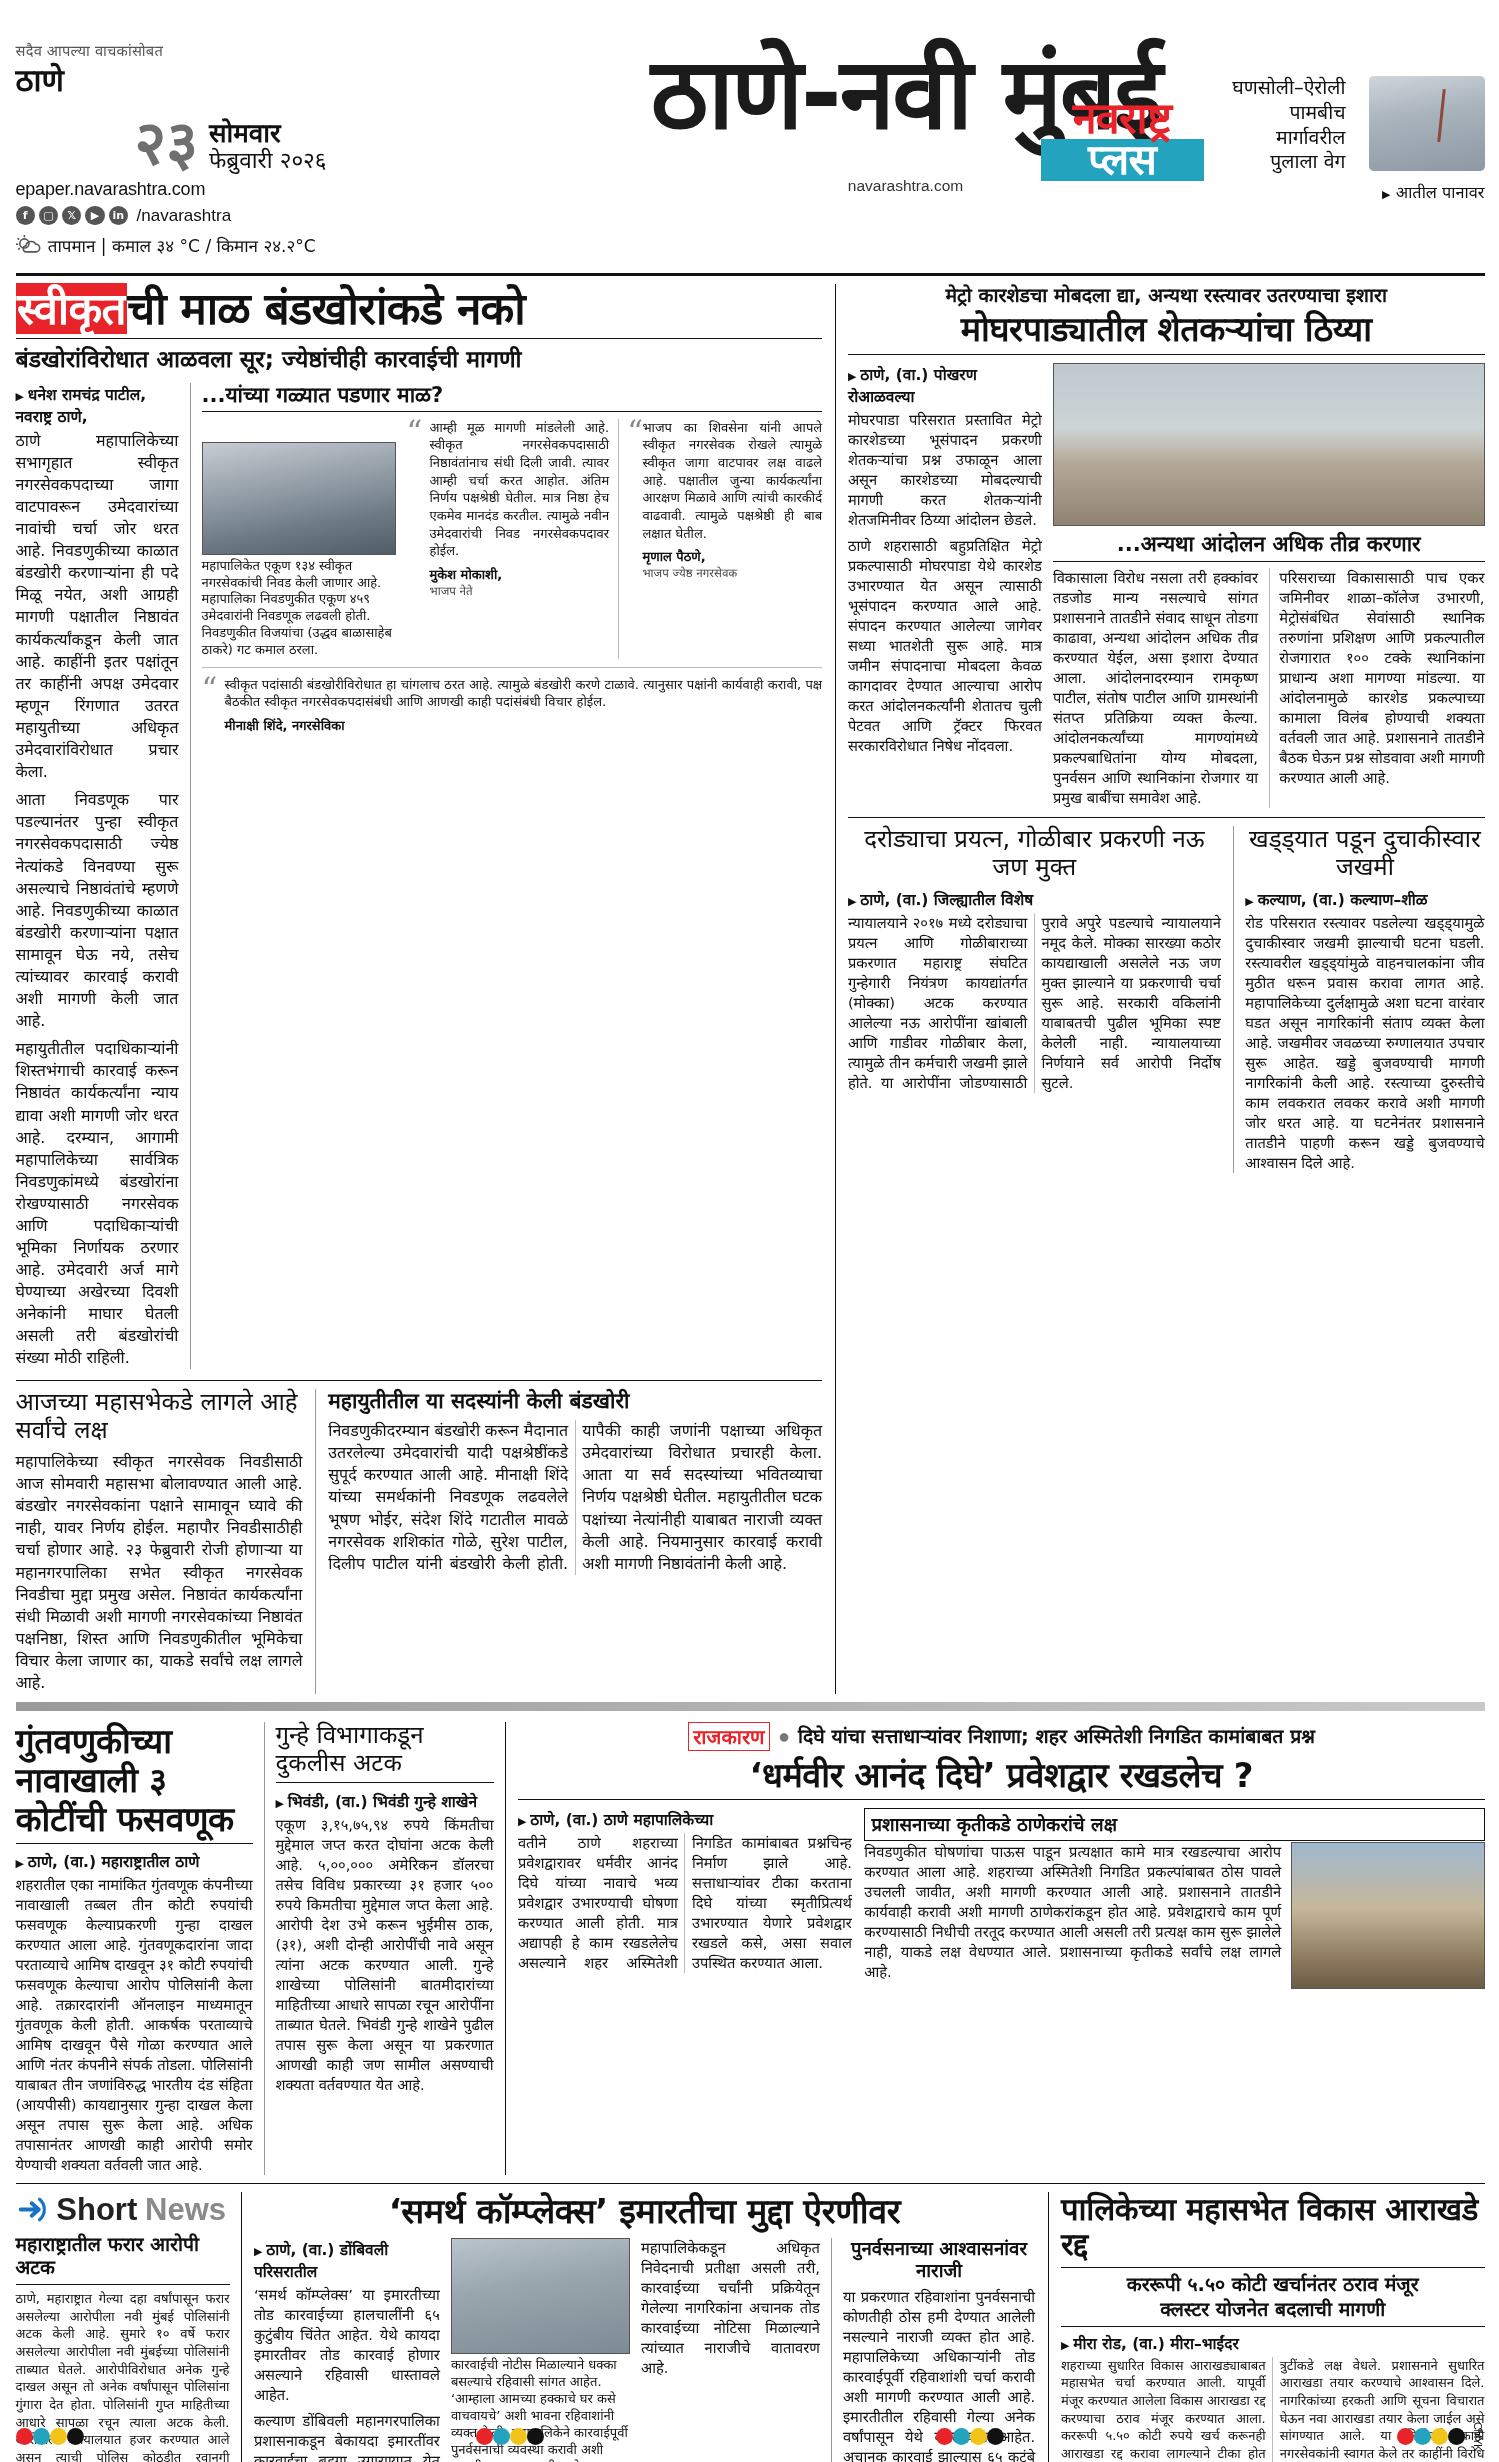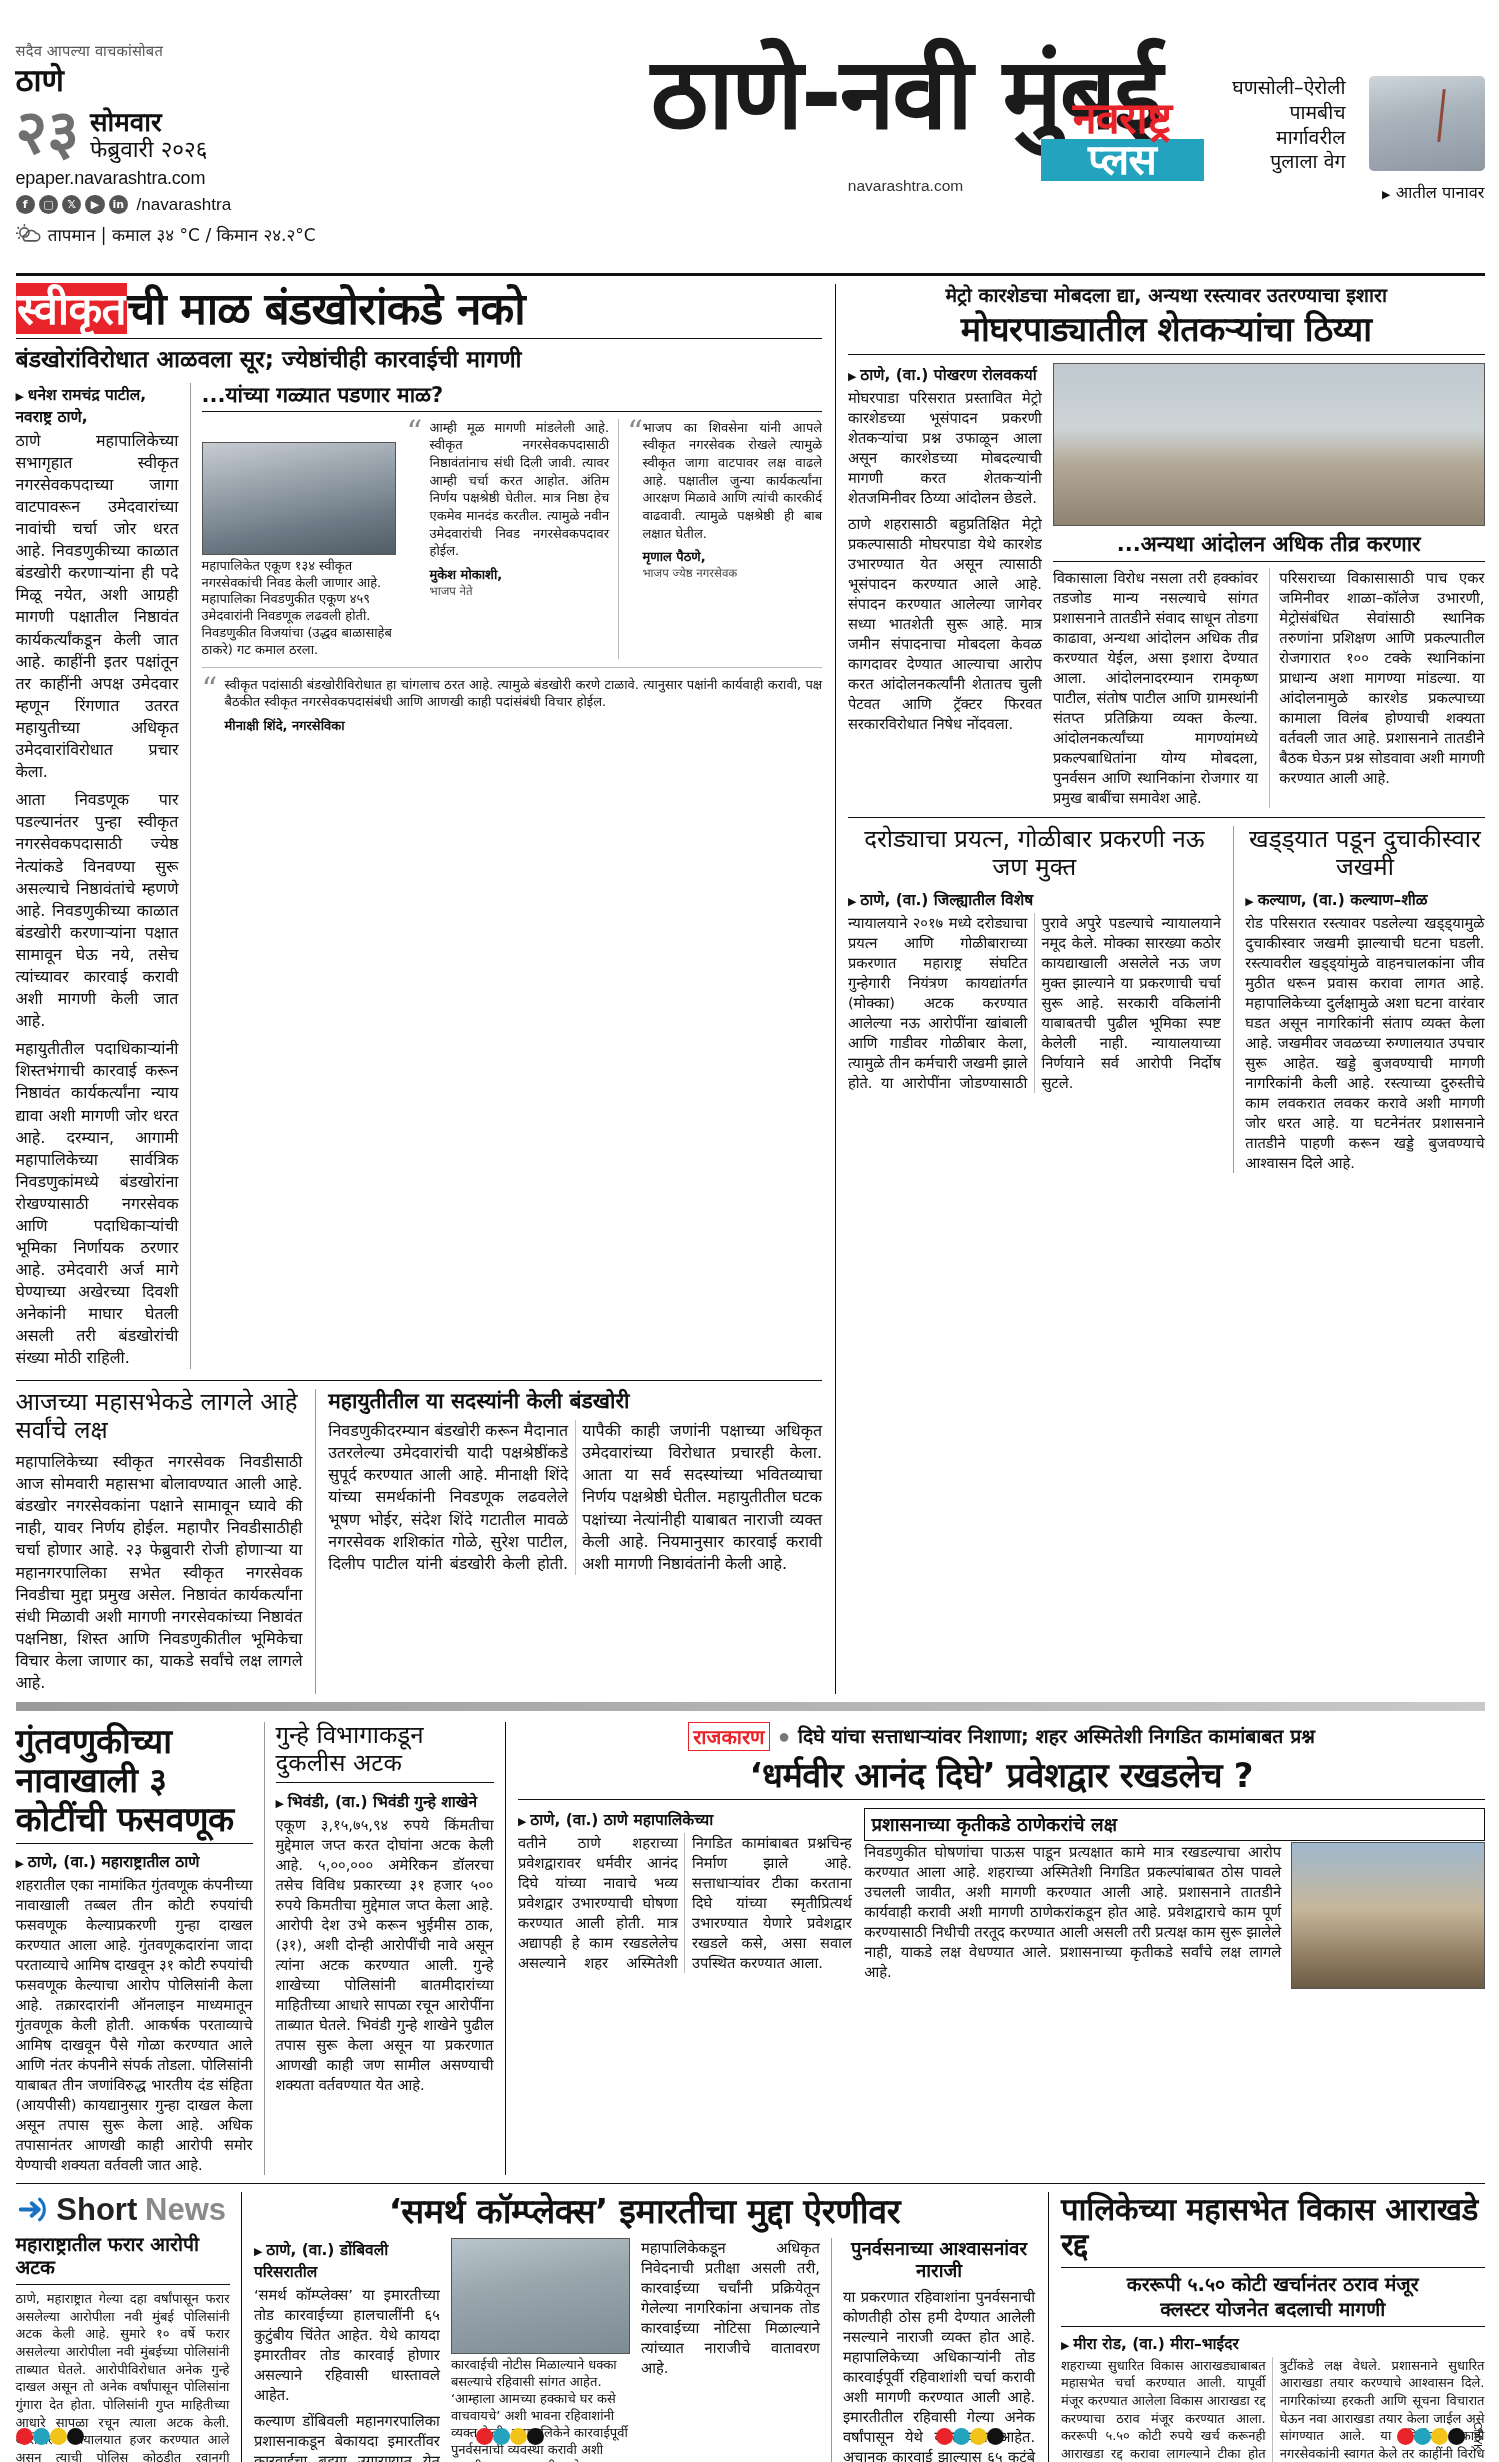--- a/index.html
+++ b/index.html
@@ -11,21 +11,21 @@
   }
   body { width: 1500px; height: 2462px; position: relative; overflow: hidden; }
 
   .page { width: 1500px; height: 2462px; padding: 14px 15.5px 0 15.5px; position: relative; }
 
   
   .masthead { display: flex; align-items: flex-start; height: 256px; position: relative; }
   .mh-left { width: 311px; padding-top: 26px; }
   .mh-tagline { font-size: 14.7px; color: #555; letter-spacing: 0.2px; font-family: "DejaVu Sans", sans-serif; }
   .mh-city { font-size: 31px; font-weight: bold; line-height: 1.1; margin-top: 3.1px; font-family: "DejaVu Sans", sans-serif; }
-  .mh-daterow { display: flex; align-items: flex-start; margin-top: 6px; }
+  .mh-daterow { display: flex; align-items: flex-start; margin-top: 17px; justify-content: flex-end; }
   .mh-day { font-size: 61px; font-weight: bold; color: #6f6f6f; line-height: .95; font-family: "DejaVu Sans", sans-serif; }
   .mh-dcol { margin-left: 11px; padding-top: 6.2px; }
   .mh-wd { font-size: 26px; font-weight: bold; line-height: 1.05; font-family: "DejaVu Sans", sans-serif;}
   .mh-mon { font-size: 22.5px; line-height: 1.1; font-family: "DejaVu Sans", sans-serif;}
   .mh-epaper { font-size: 18px; margin-top: 6.2px; font-family: "Liberation Sans", sans-serif; letter-spacing: -0.2px;}
   .mh-social { display: flex; align-items: center; gap: 3.9px; margin-top: 6.2px; }
   .sico { width: 19.4px; height: 19.4px; border-radius: 50%; background: #555; color: #fff;
           display: inline-flex; align-items: center; justify-content: center;
           font-size: 11px; font-family: "DejaVu Sans", sans-serif; font-weight: bold; }
   .mh-handle { font-size: 17px; margin-left: 4.7px; font-family: "Liberation Sans", sans-serif; }
@@ -213,21 +213,21 @@
         </div>
       </div>
     </div>
 
     <div style="flex:1; border-left:0.8px solid #111; padding-left:12.4px;">
       <div class="kicker" style="text-align:center;">मेट्रो कारशेडचा मोबदला द्या, अन्यथा रस्त्यावर उतरण्याचा इशारा</div>
       <h2 class="hl-lg" style="text-align:center; border-bottom:1.6px solid #111; padding-bottom:4.7px; margin-top:3.1px;">मोघरपाड्यातील शेतकऱ्यांचा ठिय्या</h2>
 
       <div style="display:flex; gap:11px; margin-top:7.8px;">
         <div style="width:194px;">
-          <div class="byline">ठाणे, (वा.) पोखरण रोलवकर्या</div>
+          <div class="byline">ठाणे, (वा.) पोखरण रोआळवल्या</div>
           <p class="body-sm" style="margin-top:3.1px;">मोघरपाडा परिसरात प्रस्तावित मेट्रो कारशेडच्या भूसंपादन प्रकरणी शेतकऱ्यांचा प्रश्न उफाळून आला असून कारशेडच्या मोबदल्याची मागणी करत शेतकऱ्यांनी शेतजमिनीवर ठिय्या आंदोलन छेडले.</p>
           <p class="body-sm" style="margin-top:6.2px;">ठाणे शहरासाठी बहुप्रतिक्षित मेट्रो प्रकल्पासाठी मोघरपाडा येथे कारशेड उभारण्यात येत असून त्यासाठी भूसंपादन करण्यात आले आहे. संपादन करण्यात आलेल्या जागेवर सध्या भातशेती सुरू आहे. मात्र जमीन संपादनाचा मोबदला केवळ कागदावर देण्यात आल्याचा आरोप करत आंदोलनकर्त्यांनी शेतातच चुली पेटवत आणि ट्रॅक्टर फिरवत सरकारविरोधात निषेध नोंदवला.</p>
         </div>
         <div style="flex:1;">
           <div class="photo" style="height:163px; border:0.8px solid #555;
             background:linear-gradient(180deg,#bfc9cf 0%,#cdd4d6 40%,#b3a896 62%,#8f8372 100%);"></div>
           <div class="hl-sm" style="text-align:center; margin-top:6.2px; border-bottom:0.8px solid #111; padding-bottom:4.7px;">...अन्यथा आंदोलन अधिक तीव्र करणार</div>
           <div style="display:flex; gap:11px; margin-top:6.2px;">
             <p class="body-sm" style="flex:1">विकासाला विरोध नसला तरी हक्कांवर तडजोड मान्य नसल्याचे सांगत प्रशासनाने तातडीने संवाद साधून तोडगा काढावा, अन्यथा आंदोलन अधिक तीव्र करण्यात येईल, असा इशारा देण्यात आला. आंदोलनादरम्यान रामकृष्ण पाटील, संतोष पाटील आणि ग्रामस्थांनी संतप्त प्रतिक्रिया व्यक्त केल्या. आंदोलनकर्त्यांच्या मागण्यांमध्ये प्रकल्पबाधितांना योग्य मोबदला, पुनर्वसन आणि स्थानिकांना रोजगार या प्रमुख बाबींचा समावेश आहे.</p>
             <p class="body-sm" style="flex:1; border-left:0.8px solid #bbb; padding-left:9.3px;">परिसराच्या विकासासाठी पाच एकर जमिनीवर शाळा–कॉलेज उभारणी, मेट्रोसंबंधित सेवांसाठी स्थानिक तरुणांना प्रशिक्षण आणि प्रकल्पातील रोजगारात १०० टक्के स्थानिकांना प्राधान्य अशा मागण्या मांडल्या. या आंदोलनामुळे कारशेड प्रकल्पाच्या कामाला विलंब होण्याची शक्यता वर्तवली जात आहे. प्रशासनाने तातडीने बैठक घेऊन प्रश्न सोडवावा अशी मागणी करण्यात आली आहे.</p>

